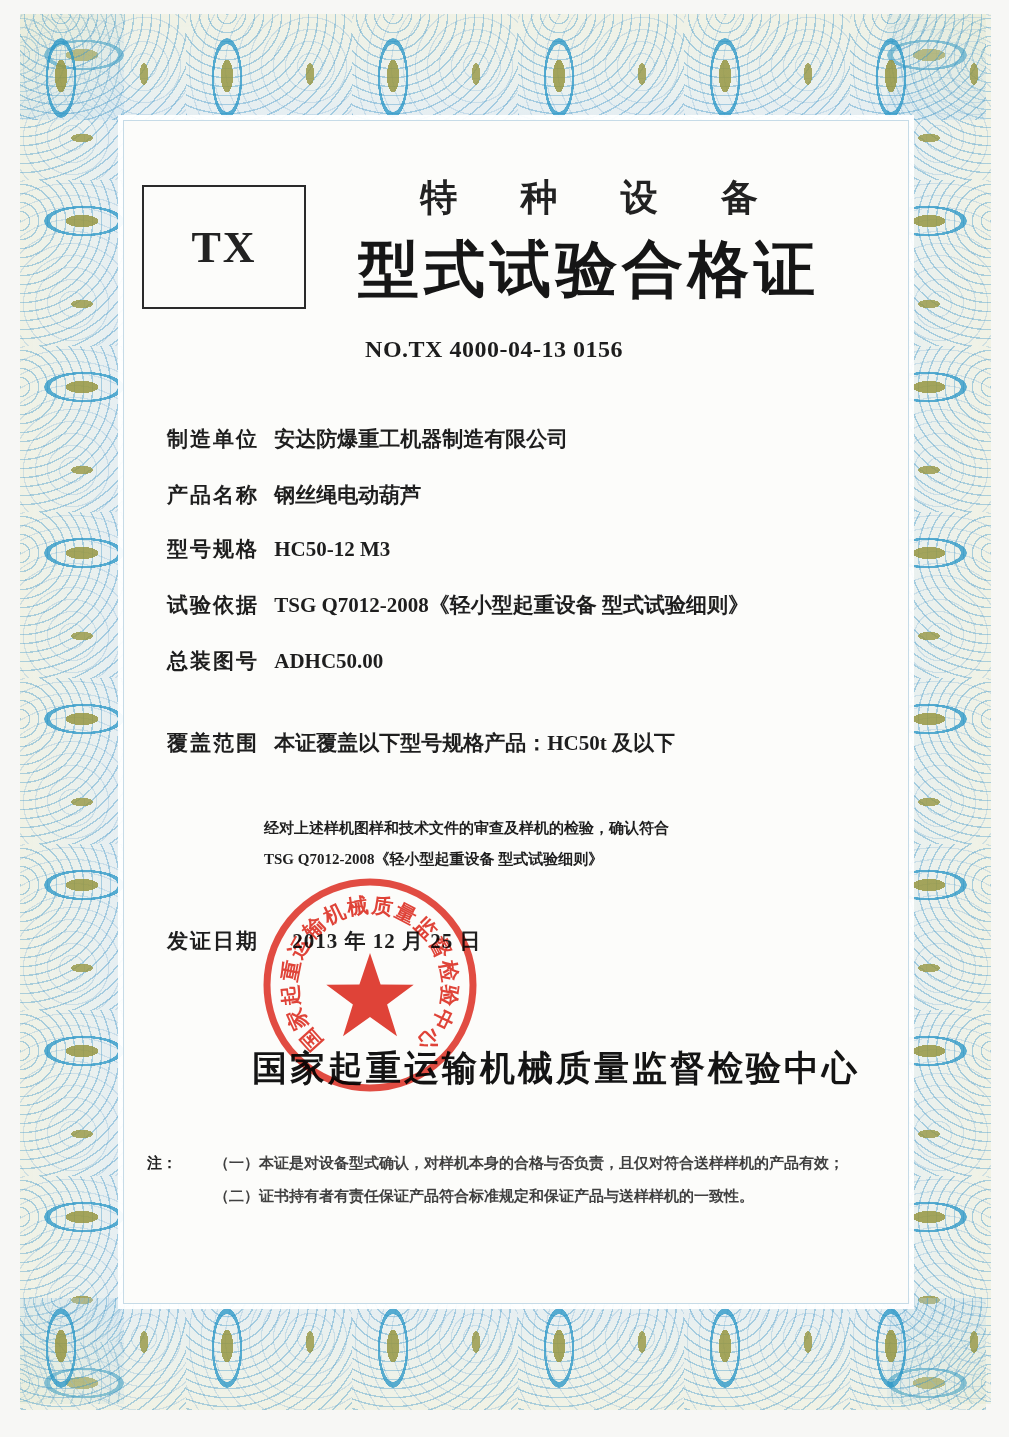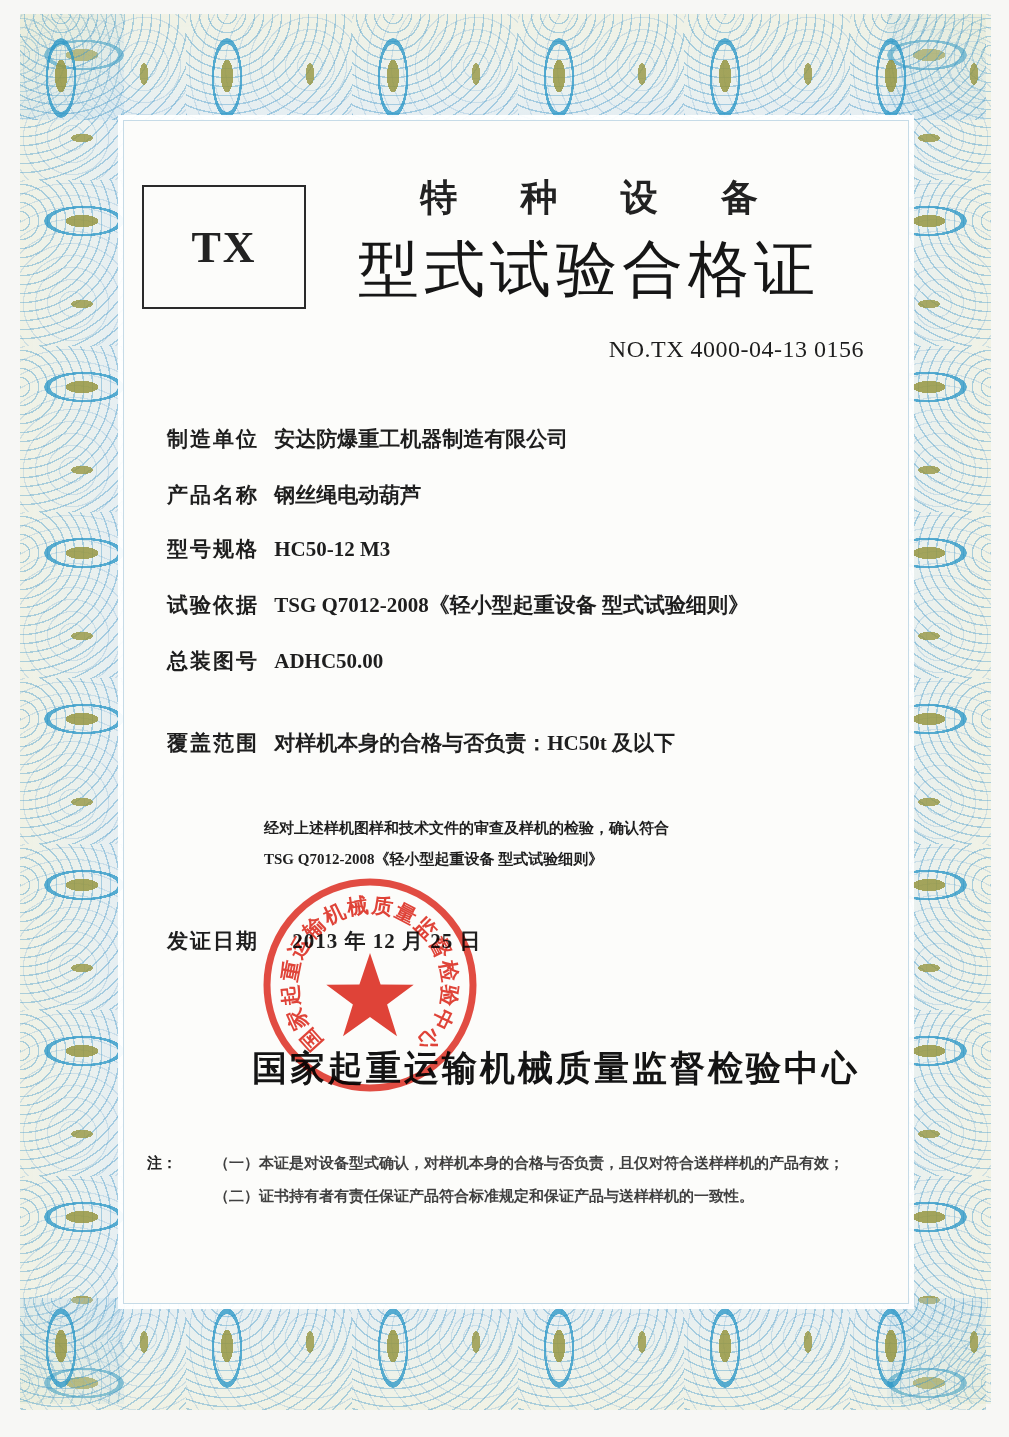--- a/index.html
+++ b/index.html
@@ -67,22 +67,22 @@
   .abs{position:absolute;}
 
   .tx-box{
     left:18px;top:64px;width:160px;height:120px;
     border:2px solid #2a2a2a;
     display:flex;align-items:center;justify-content:center;
     font-size:44px;font-weight:bold;letter-spacing:2px;color:#222;
   }
   .title-block{left:200px;top:52px;width:530px;text-align:center;}
   .title-small{font-size:37px;font-weight:bold;letter-spacing:27px;text-indent:27px;color:#222;}
-  .title-large{font-size:61px;font-weight:normal;letter-spacing:5px;margin-top:6px;color:#161616;white-space:nowrap;}
-  .cert-no{left:0;top:215px;width:740px;text-align:right;font-size:24px;font-weight:normal;color:#1d1d1d;letter-spacing:.5px;}
+  .title-large{font-size:61px;font-weight:bold;letter-spacing:5px;margin-top:6px;color:#161616;white-space:nowrap;}
+  .cert-no{left:0;top:215px;width:740px;text-align:center;font-size:24px;font-weight:bold;color:#1d1d1d;letter-spacing:.5px;}
 
   .field{left:43px;width:720px;height:30px;font-size:21px;font-weight:600;color:#1e1e1e;white-space:nowrap;}
   .field .lab{display:inline-block;width:96px;letter-spacing:2px;}
   .field .val{display:inline-block;margin-left:6px;}
 
   .statement{left:140px;top:692px;width:614px;font-size:15px;font-weight:600;line-height:31px;color:#1e1e1e;}
 
   .issue-row{left:43px;top:806px;font-size:21px;font-weight:600;color:#1e1e1e;white-space:nowrap;}
   .issue-row .lab{display:inline-block;width:96px;letter-spacing:2px;}
   .issue-row .val{display:inline-block;margin-left:24px;letter-spacing:1px;}
@@ -132,21 +132,21 @@
     <div class="abs field" style="top:470px">
       <span class="lab">试验依据</span>
       <span class="val">TSG Q7012-2008《轻小型起重设备 型式试验细则》</span>
     </div>
     <div class="abs field" style="top:526px">
       <span class="lab">总装图号</span>
       <span class="val">ADHC50.00</span>
     </div>
     <div class="abs field" style="top:608px">
       <span class="lab">覆盖范围</span>
-      <span class="val">对样机本身的合格与否负责：HC50t 及以下</span>
+      <span class="val">本证覆盖以下型号规格产品：HC50t 及以下</span>
     </div>
 
     <div class="abs statement">
       <div>经对上述样机图样和技术文件的审查及样机的检验，确认符合</div>
       <div>TSG Q7012-2008《轻小型起重设备 型式试验细则》</div>
     </div>
 
     <div class="abs issue-row">
       <span class="lab">发证日期</span>
       <span class="val">2013 年 12 月 25 日</span>

